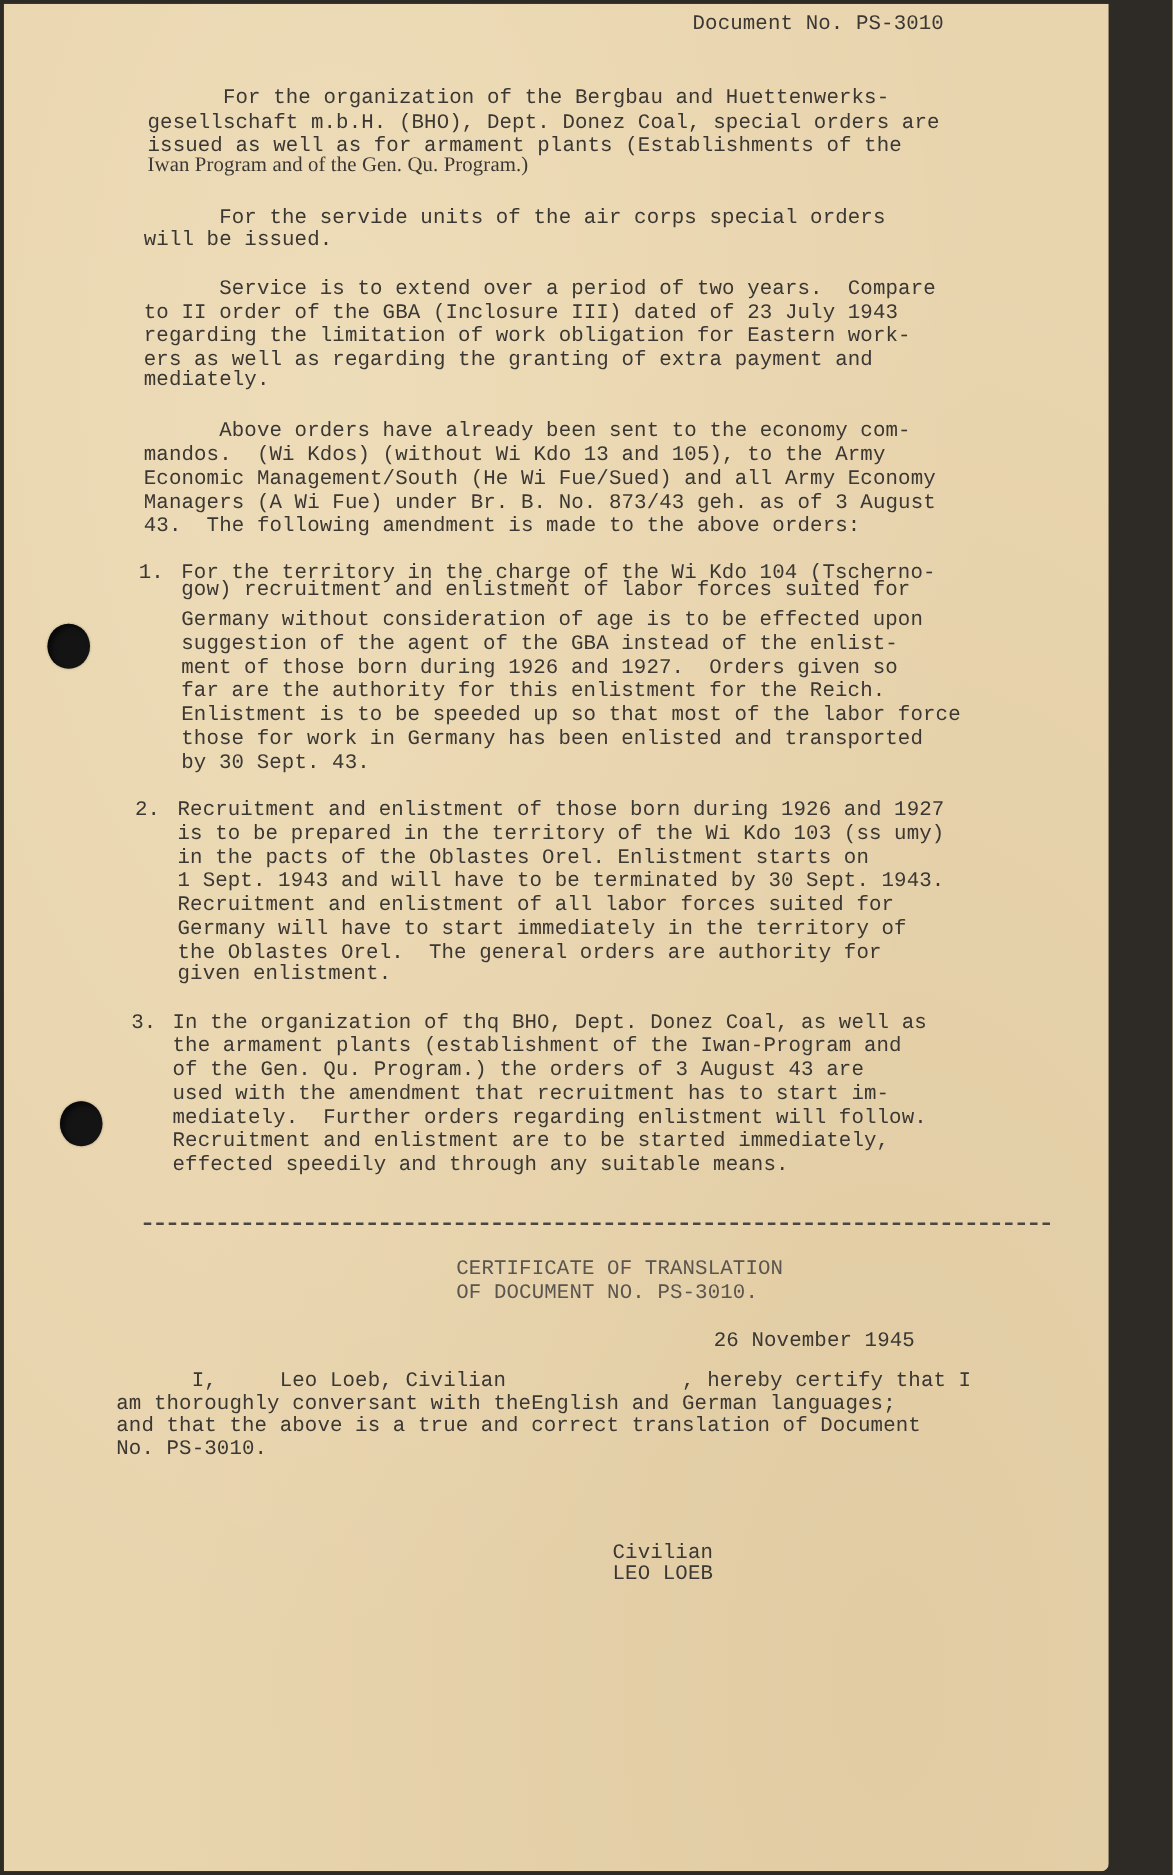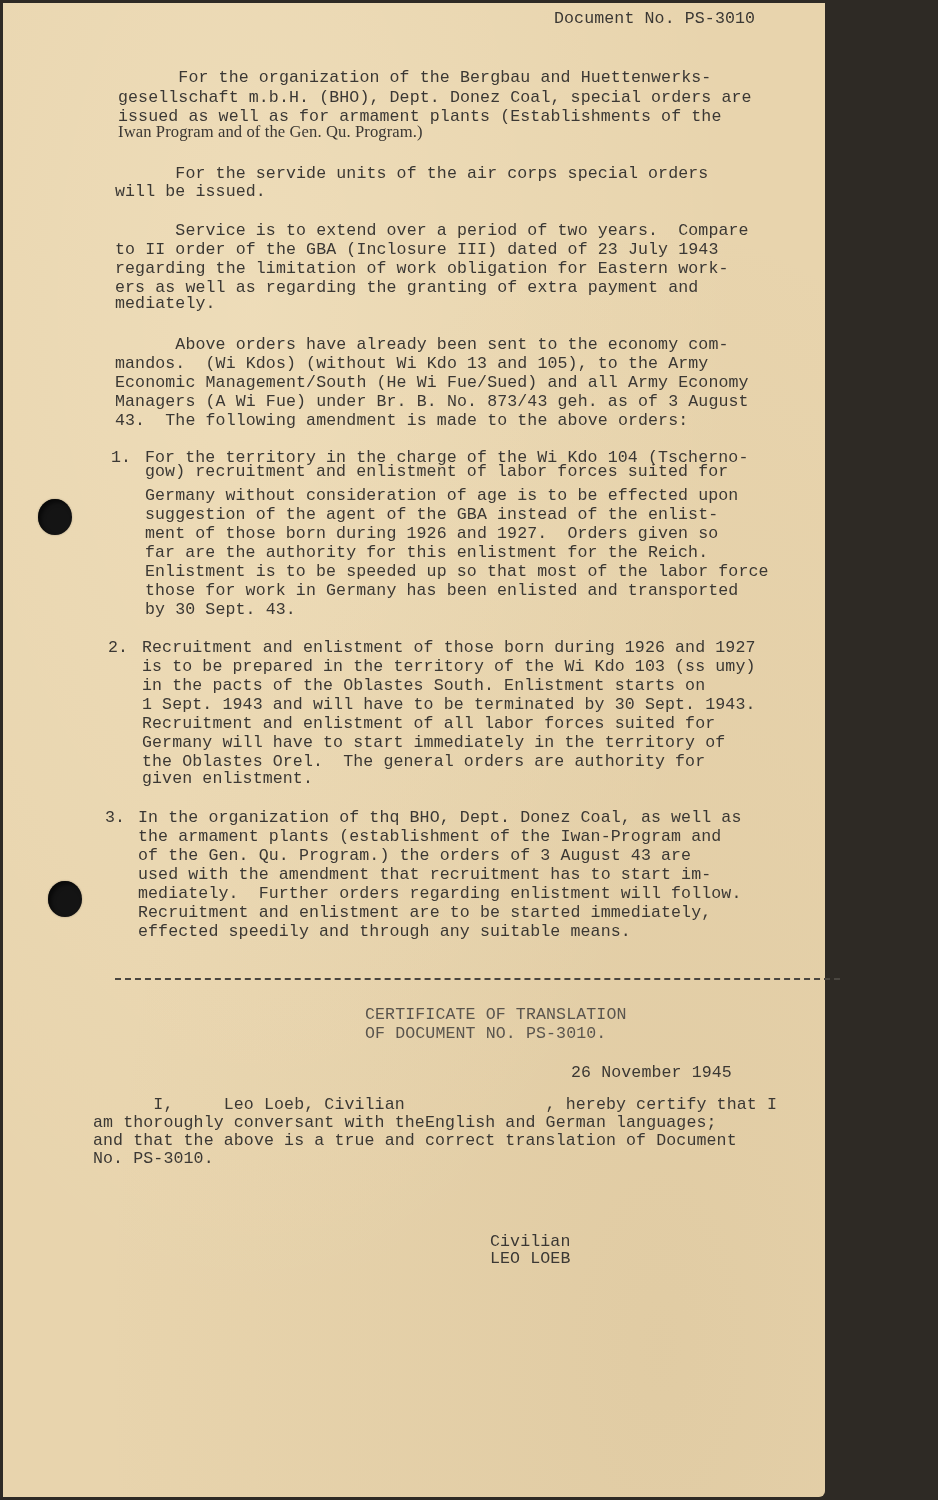--- a/index.html
+++ b/index.html
@@ -1,26 +1,25 @@
 <!DOCTYPE html>
 <html><head>
   <meta charset="utf-8">
   <style>
     html, body { margin: 0; padding: 0; }
     body {
       width: 938px; height: 1500px; position: relative; overflow: hidden;
       background: #2e2a25;
     }
     .paper {
-      position: absolute; left: 3px; top: 3px; width: 795px; height: 1494px;
+      position: absolute; left: 3px; top: 3px; width: 884px; height: 1494px;
       background: #e8d4ad;
       background-image: radial-gradient(ellipse at 30% 20%, rgba(255,245,220,0.25), rgba(0,0,0,0) 60%),
                         radial-gradient(ellipse at 80% 90%, rgba(160,130,80,0.10), rgba(0,0,0,0) 60%);
       border-radius: 0 0 6px 0;
-      padding-left: 27px;
     }
     .t {
       position: absolute; margin: 0; white-space: pre;
       font-family: "Liberation Mono", "DejaVu Sans Mono", monospace;
       font-size: 16.6px; line-height: 18.7px; color: #3b3834;
       letter-spacing: 0.1px;
     }
     .hole {
       position: absolute; width: 34px; height: 36px; border-radius: 50%;
       background: #141414;
@@ -80,21 +79,21 @@
     <p class="t" style="left:142px; top:541px;">far are the authority for this enlistment for the Reich.</p>
     <p class="t" style="left:142px; top:560px;">Enlistment is to be speeded up so that most of the labor force</p>
     <p class="t" style="left:142px; top:579px;">those for work in Germany has been enlisted and transported</p>
     <p class="t" style="left:142px; top:598px;text-align:center;">by 30 Sept. 43.</p>
   </div>
 
   <div>
     <p class="t" style="left:105px; top:636px;">2.</p>
     <p class="t" style="left:139px; top:636px;text-align:center;">Recruitment and enlistment of those born during 1926 and 1927</p>
     <p class="t" style="left:139px; top:655px;">is to be prepared in the territory of the Wi Kdo 103 (ss umy)</p>
-    <p class="t" style="left:139px; top:674px;">in the pacts of the Oblastes South. Enlistment starts on</p>
+    <p class="t" style="left:139px; top:674px;">in the pacts of the Oblastes Orel. Enlistment starts on</p>
     <p class="t" style="left:139px; top:693px;">1 Sept. 1943 and will have to be terminated by 30 Sept. 1943.</p>
     <p class="t" style="left:139px; top:712px;">Recruitment and enlistment of all labor forces suited for</p>
     <p class="t" style="left:139px; top:731px;">Germany will have to start immediately in the territory of</p>
     <p class="t" style="left:139px; top:750px;">the Oblastes Orel.  The general orders are authority for</p>
     <p class="t" style="left:139px; top:767px;">given enlistment.</p>
   </div>
 
   <div>
     <p class="t" style="left:102px; top:806px;">3.</p>
     <p class="t" style="left:135px; top:806px;">In the organization of thq BHO, Dept. Donez Coal, as well as</p>

